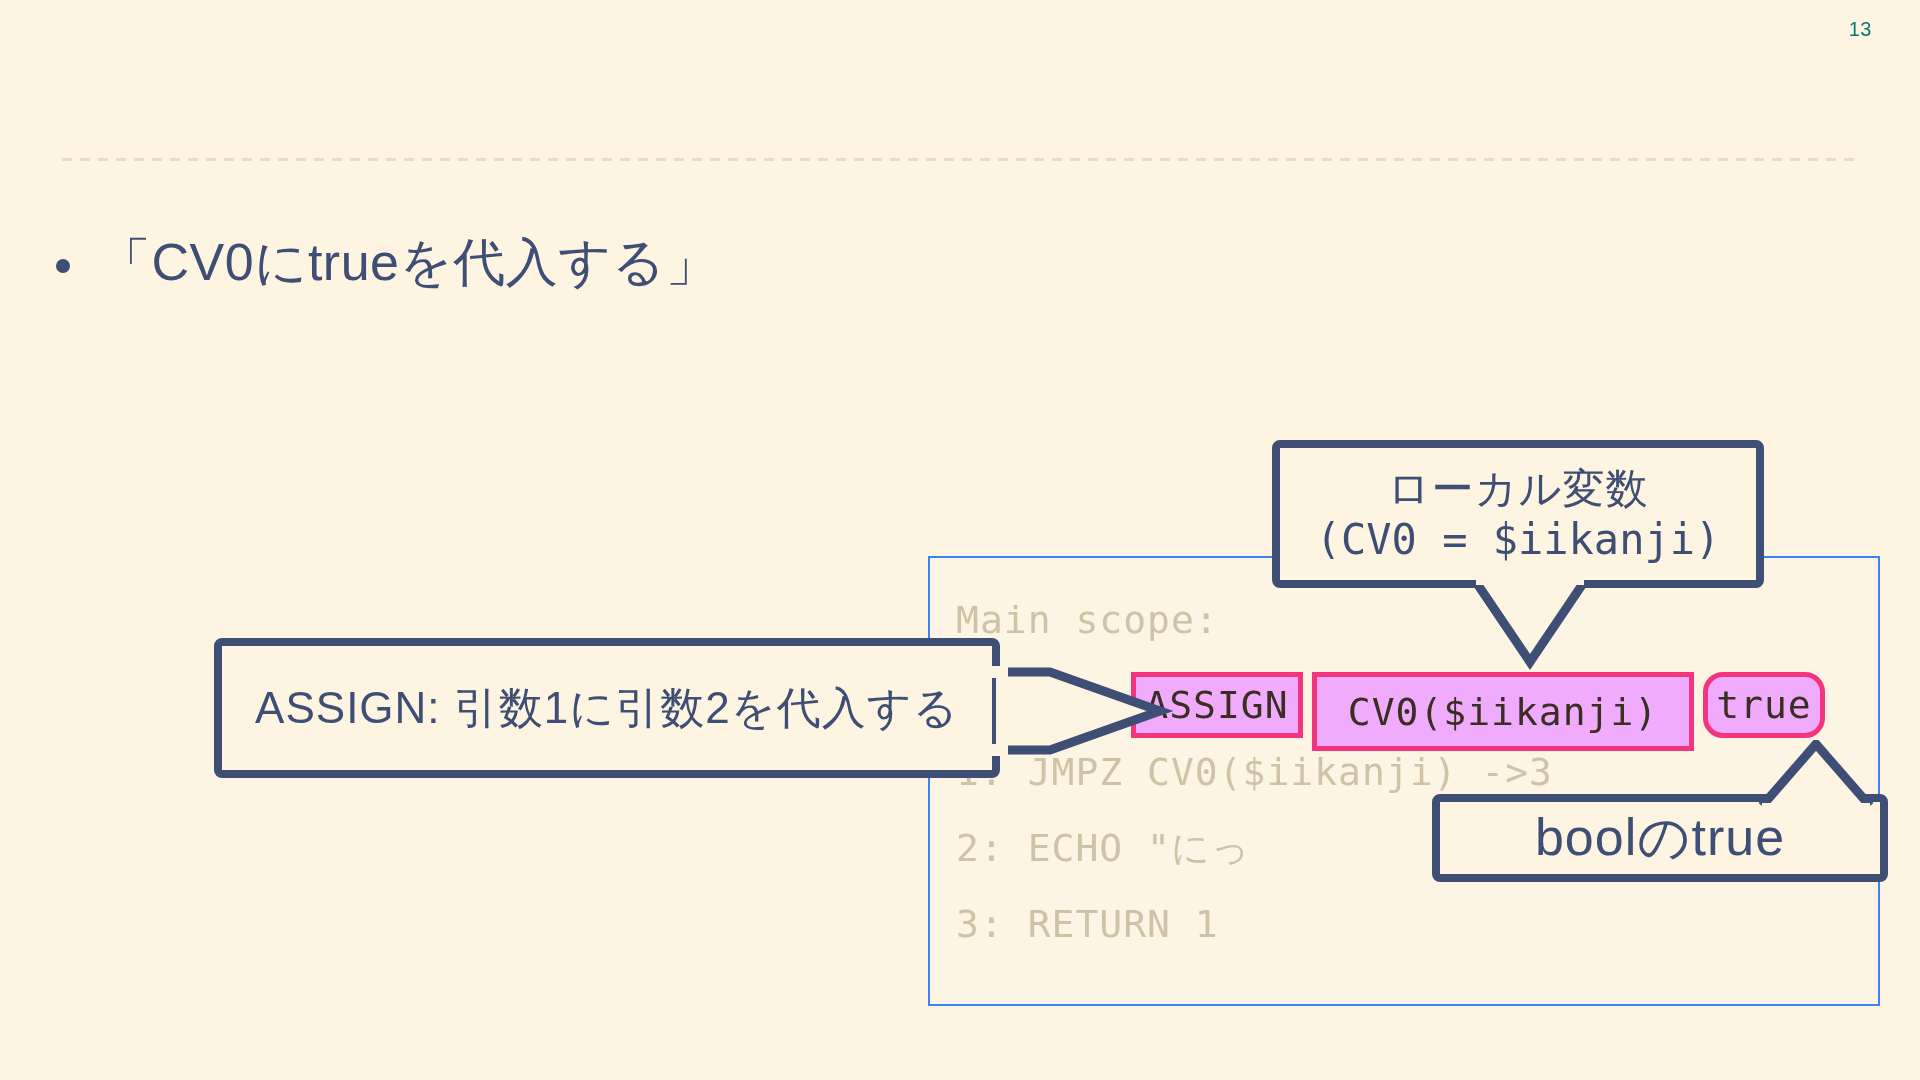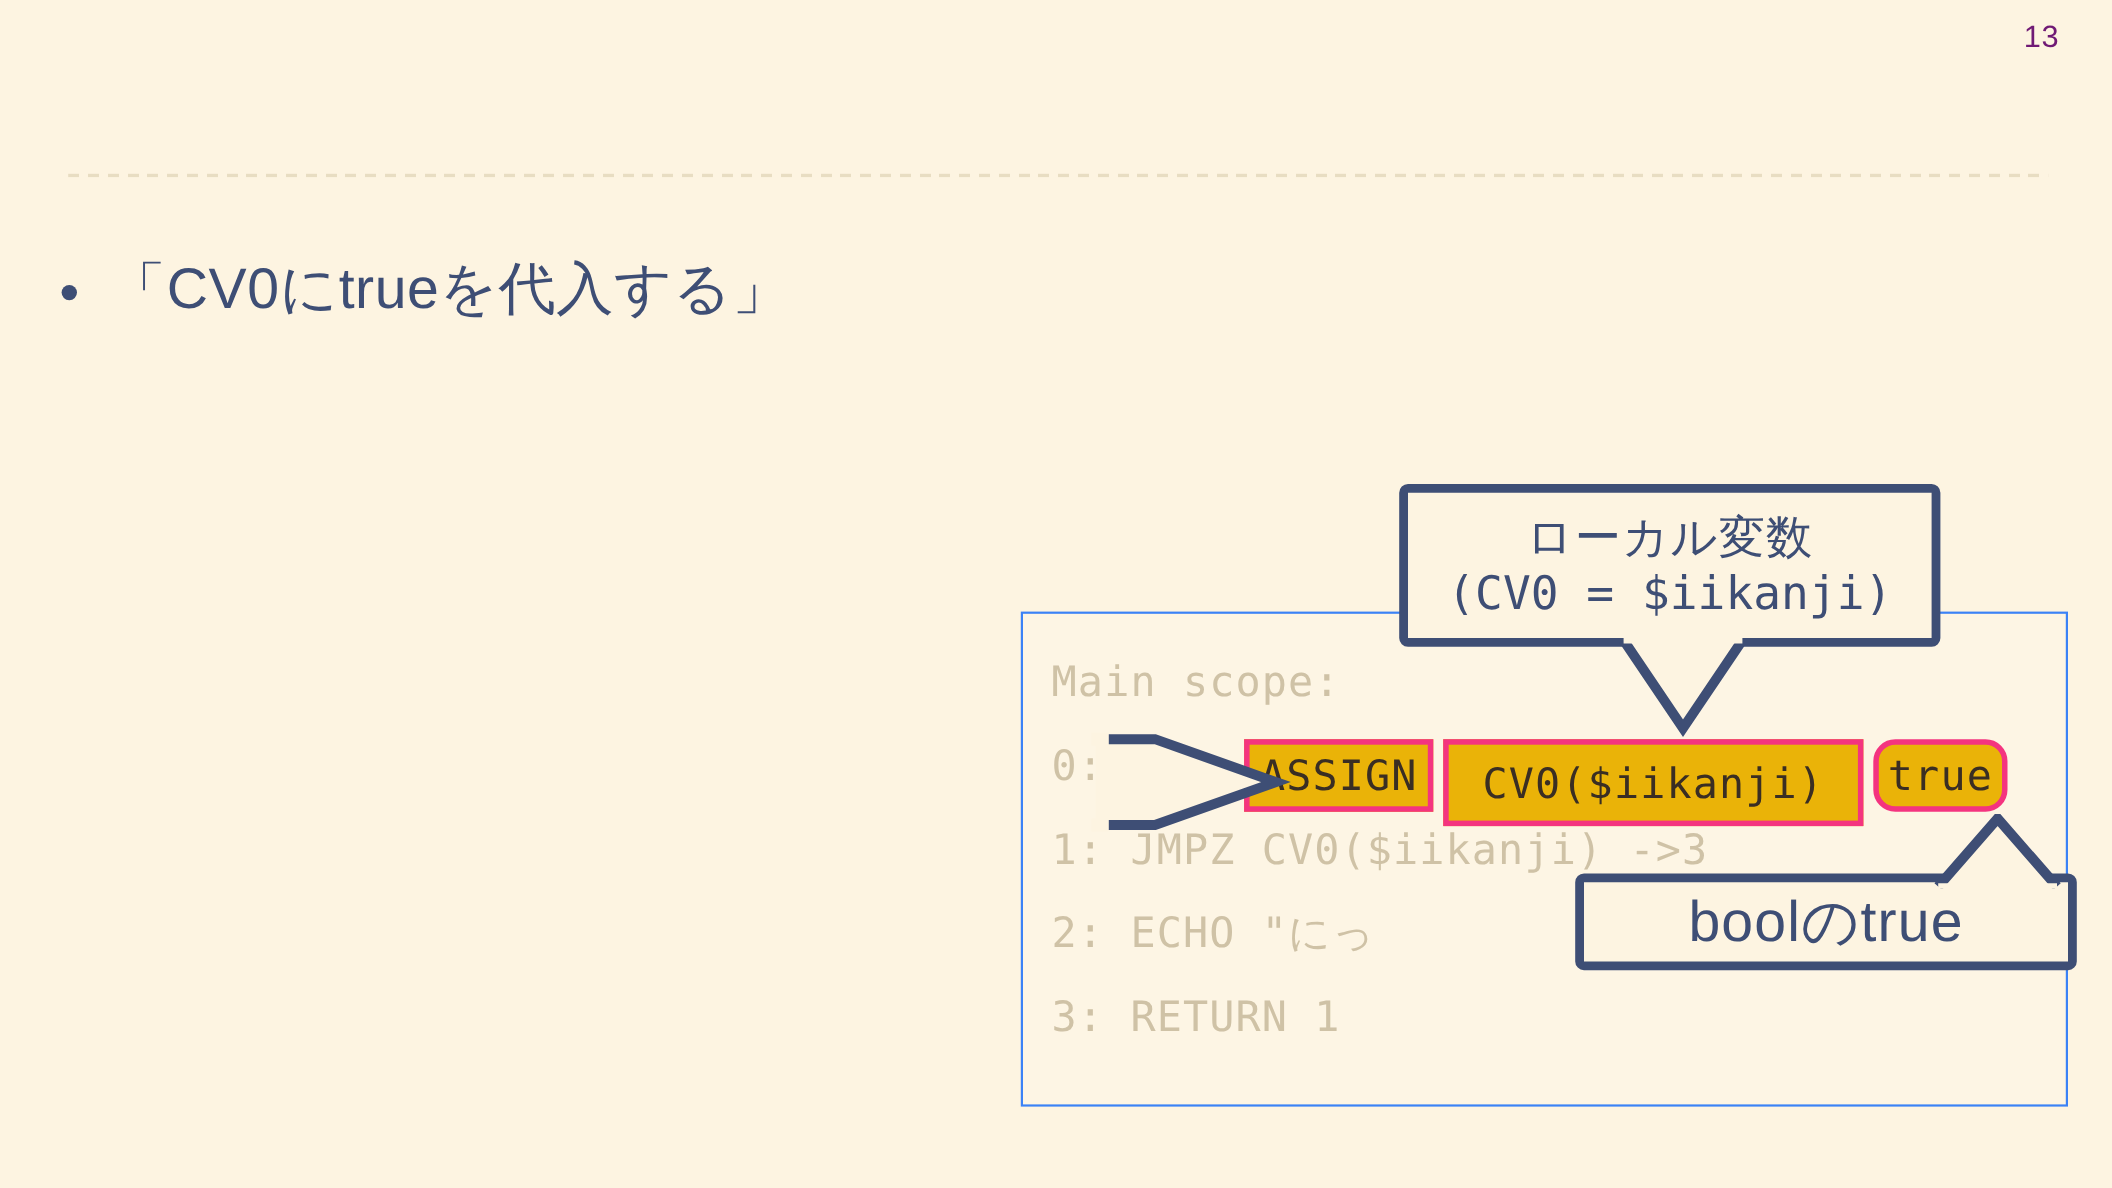--- a/index.html
+++ b/index.html
@@ -12,22 +12,22 @@
   .slide {
     position: relative;
     width: 1920px; height: 1080px;
     background: #fdf4e1;
   }
 
   
   .page-number {
     position: absolute;
     top: 18px; right: 48px;
-    font-size: 28px;
-    color: #701a75;
+    font-size: 20px;
+    color: #0f766e;
     letter-spacing: 0.5px;
   }
 
   
   .title {
     position: absolute;
     left: 62px; top: 38px;
     font-size: 62px;
     font-weight: 700;
     color: #3e4e75;
@@ -82,21 +82,21 @@
     font-size: 38px;
     line-height: 76px;
     color: #cfc2a6;
     white-space: pre;
     letter-spacing: 1px;
   }
 
   
   .hl {
     position: absolute;
-    background: #eab308;
+    background: #f0abfc;
     border: 5px solid #f4347f;
     font-family: "DejaVu Sans Mono", "Liberation Mono", monospace;
     font-size: 38px;
     color: #3a2e23;
     letter-spacing: 1px;
     display: flex;
     align-items: center;
     justify-content: center;
     white-space: pre;
   }
@@ -191,20 +191,23 @@
 0:
 1: JMPZ CV0($iikanji) -&gt;3
 2: ECHO "にっ
 3: RETURN 1</pre>
   </div>
 
   <div class="hl hl-assign">ASSIGN</div>
   <div class="hl hl-cv0">CV0($iikanji)</div>
   <div class="hl hl-true">true</div>
 
+  <div class="callout callout-assign">
+    <span>ASSIGN: 引数1に引数2を代入する</span>
+  </div>
   <svg class="tail-right" viewBox="0 0 180 86">
     <path d="M 4 4 L 58 4 L 168 43 L 58 82 L 4 82" fill="#fdf4e1" stroke="#3e4e75" stroke-width="9" stroke-linejoin="miter" stroke-linecap="butt"></path>
     <line x1="0" y1="4" x2="16" y2="4" stroke="#fdf4e1" stroke-width="12"></line>
     <line x1="0" y1="82" x2="16" y2="82" stroke="#fdf4e1" stroke-width="12"></line>
   </svg>
 
   <div class="callout callout-local">
     <span>ローカル変数</span>
     <span class="mono">(CV0 = $iikanji)</span>
   </div>

